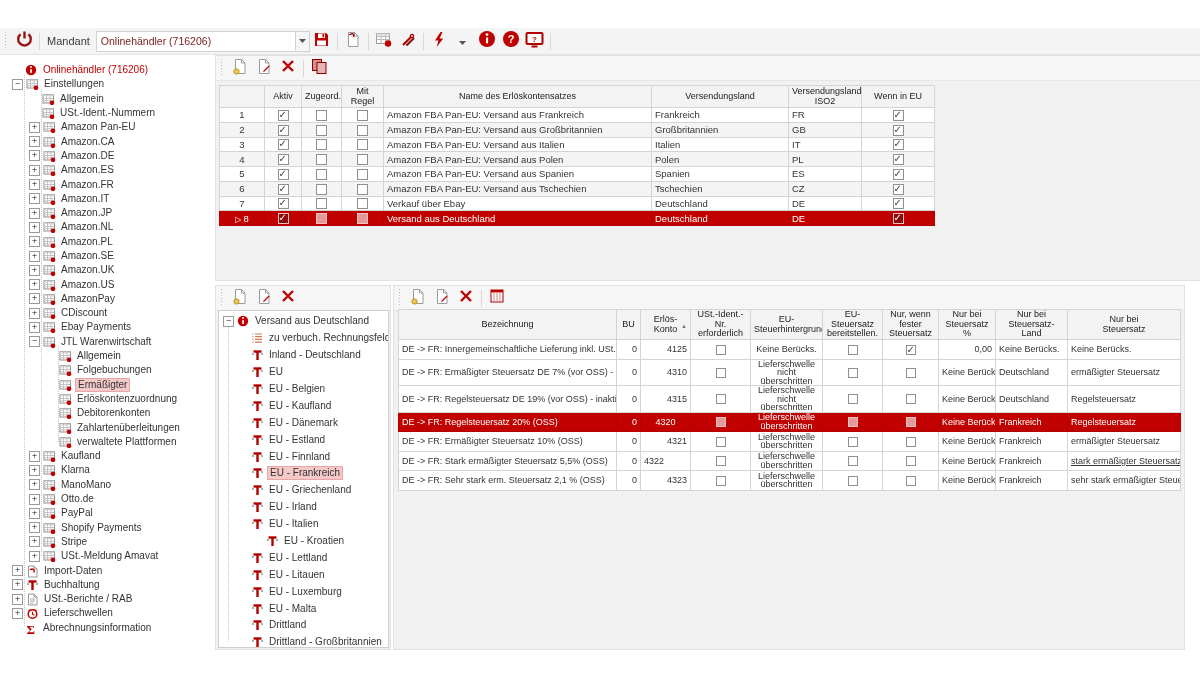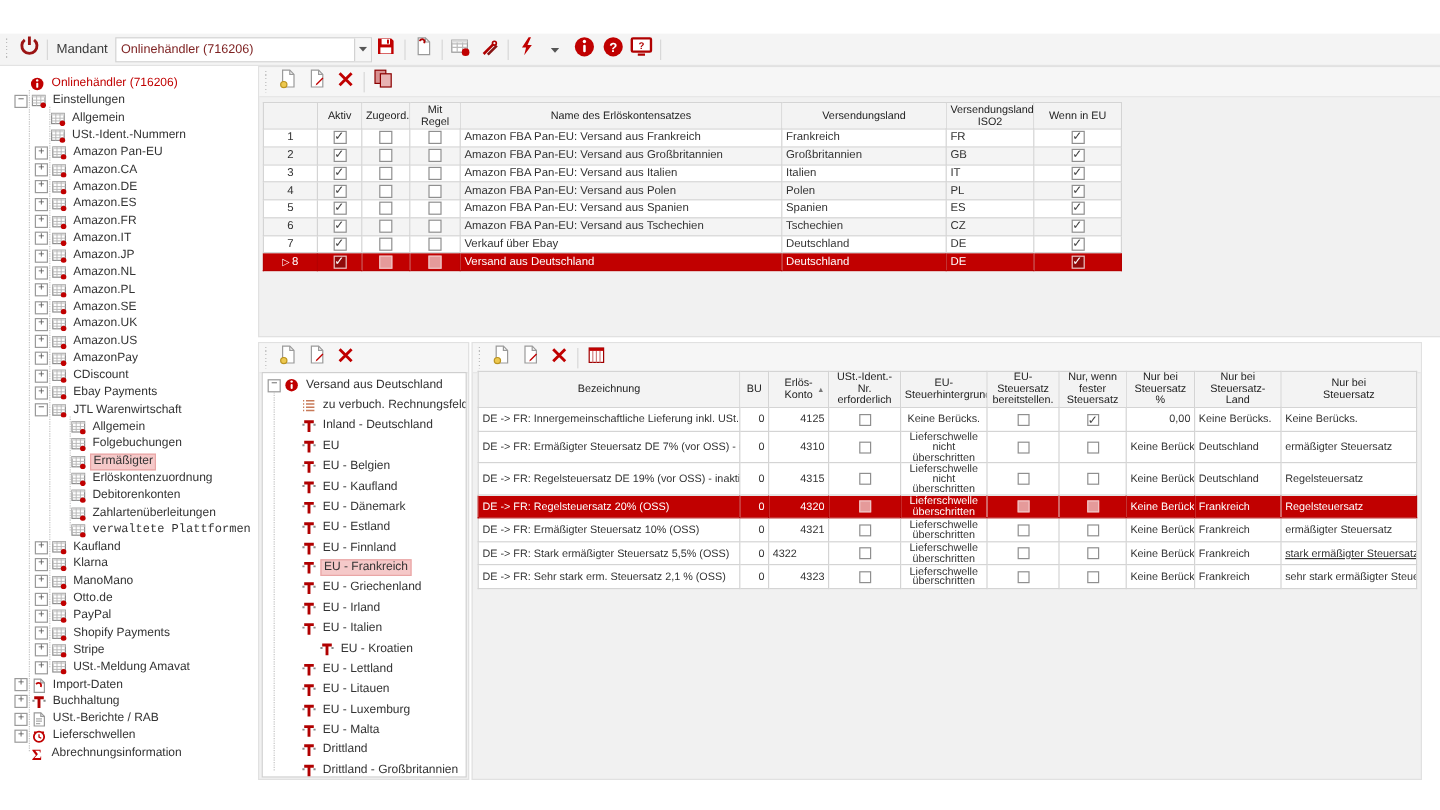--- a/index.html
+++ b/index.html
@@ -417,21 +417,21 @@
         <div class="trow" style="height: 14.3px; padding-left: 38px;">
           <span class="noexp"></span>
           <span class="ticon"><svg width="13" height="12">
               <rect x="1" y="1.5" width="10.5" height="8.5" fill="#fff" stroke="#8f8f8f"></rect>
               <rect x="1" y="1.5" width="10.5" height="1.8" fill="#d8d8d8"></rect>
               <path d="M1 5.5h10.5M1 7.8h10.5M4.5 1.5v8.5M8 1.5v8.5" stroke="#b8b8b8" stroke-width="0.8"></path>
               <circle cx="10" cy="9.8" r="2.3" fill="#c00000"></circle>
             </svg></span>
           <span class="tlabel">Zahlartenüberleitungen</span>
         </div>
-        <div class="trow" style="height: 14.3px; padding-left: 38px; font-family: Liberation Mono, monospace;">
+        <div class="trow" style="height: 14.3px; padding-left: 38px;">
           <span class="noexp"></span>
           <span class="ticon"><svg width="13" height="12">
               <rect x="1" y="1.5" width="10.5" height="8.5" fill="#fff" stroke="#8f8f8f"></rect>
               <rect x="1" y="1.5" width="10.5" height="1.8" fill="#d8d8d8"></rect>
               <path d="M1 5.5h10.5M1 7.8h10.5M4.5 1.5v8.5M8 1.5v8.5" stroke="#b8b8b8" stroke-width="0.8"></path>
               <circle cx="10" cy="9.8" r="2.3" fill="#c00000"></circle>
             </svg></span>
           <span class="tlabel">verwaltete Plattformen</span>
         </div>
         <div class="trow" style="height: 14.3px; padding-left: 21px;">
@@ -1015,21 +1015,21 @@
             <td class="wrap" style="text-align: center;">Lieferschwelle nicht überschritten</td>
             <td class="ccb"><span class="cbx"></span></td>
             <td class="ccb"><span class="cbx"></span></td>
             <td style="text-align: left;">Keine Berücks.</td>
             <td style="text-align: left;">Deutschland</td>
             <td style="text-align: left;">Regelsteuersatz</td>
           </tr>
           <tr class="body selrow">
             <td style="text-align: left;">DE -&gt; FR: Regelsteuersatz 20% (OSS)</td>
             <td style="text-align: right;">0</td>
-            <td style="text-align: right;">4320</td>
+            <td style="text-align: center;">4320</td>
             <td class="ccb"><span class="cbx selu"></span></td>
             <td class="wrap" style="text-align: center;">Lieferschwelle überschritten</td>
             <td class="ccb"><span class="cbx selu"></span></td>
             <td class="ccb"><span class="cbx selu"></span></td>
             <td style="text-align: left;">Keine Berücks.</td>
             <td style="text-align: left;">Frankreich</td>
             <td style="text-align: left;">Regelsteuersatz</td>
           </tr>
           <tr class="body">
             <td style="text-align: left;">DE -&gt; FR: Ermäßigter Steuersatz 10% (OSS)</td>

